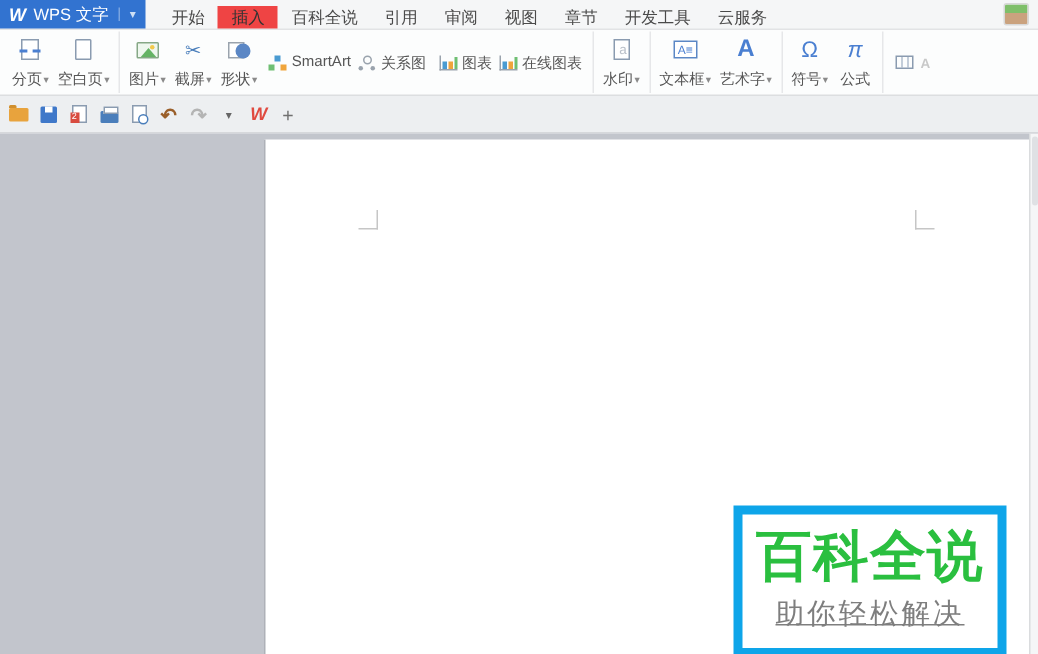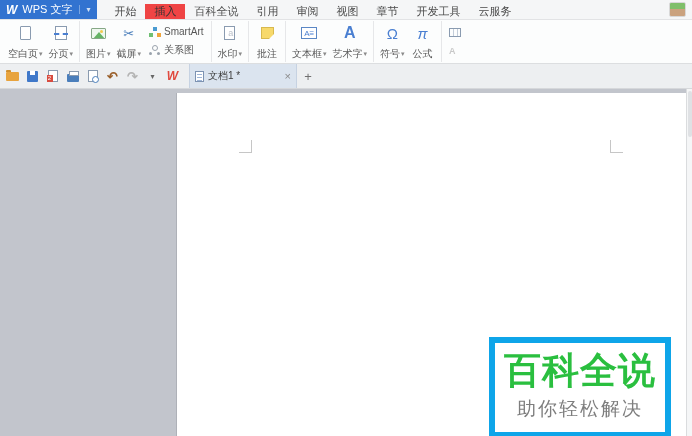--- a/index.html
+++ b/index.html
@@ -27,21 +27,21 @@
   .ribbon { height:44px; background:#fcfdfd; border-bottom:1px solid #dcdee0;
     display:flex; align-items:stretch; padding:1px 0 1px 2px; flex:0 0 auto; overflow:hidden; }
   .group { display:flex; align-items:stretch; padding:0 3px; }
   .group.sep { border-right:1px solid #e6e7e9; }
   .bigbtn { display:flex; flex-direction:column; align-items:center; justify-content:space-between;
     padding:3px 3px 2px; min-width:30px; cursor:default; }
   .bigbtn .ic { height:18px; display:flex; align-items:center; justify-content:center; }
   .bigbtn .lb { font-size:10px; color:#565656; white-space:nowrap; display:flex;
     align-items:center; gap:1px; line-height:12px; }
   .caret { font-size:7px; color:#8a8a8a; }
-  .stackcol { display:flex; flex-direction:column; justify-content:space-around; padding:2px 2px; }
+  .stackcol { display:flex; flex-direction:row; justify-content:space-around; padding:2px 2px; }
   .smallbtn { display:flex; align-items:center; gap:3px; font-size:10px; color:#565656;
     white-space:nowrap; padding:0 2px; cursor:default; }
   .smallbtn.disabled { opacity:.45; }
   .smallbtn .ic { width:13px; height:12px; display:flex; align-items:center; justify-content:center; }
 
   
   .i-page { width:11px; height:14px; background:#fff; border:1px solid #8a9bb0; border-radius:1px; position:relative; }
   .i-pagebreak { width:12px; height:14px; background:#fff; border:1px solid #8a9bb0; position:relative; }
   .i-pagebreak:after { content:""; position:absolute; left:-2px; right:-2px; top:6px;
     border-top:2px dashed #4a7fd1; }
@@ -169,36 +169,36 @@
     <div class="tb-right">
       <span class="avatar"></span>
     </div>
   </div>
 
   <div class="ribbon">
 
     <div class="group sep">
       <div class="bigbtn">
         <span class="ic">
+            <span class="i-pagebreak"></span>
+          </span>
+        <span class="lb">
+            <span>分页</span>
+            <span class="caret">▾</span>
+          </span>
+      </div>
+      <div class="bigbtn">
+        <span class="ic">
             <span class="i-page"></span>
           </span>
         <span class="lb">
             <span>空白页</span>
             <span class="caret">▾</span>
           </span>
       </div>
-      <div class="bigbtn">
-        <span class="ic">
-            <span class="i-pagebreak"></span>
-          </span>
-        <span class="lb">
-            <span>分页</span>
-            <span class="caret">▾</span>
-          </span>
-      </div>
     </div>
 
     <div class="group sep">
       <div class="bigbtn">
         <span class="ic">
             <span class="i-pic"></span>
           </span>
         <span class="lb">
             <span>图片</span>
             <span class="caret">▾</span>
@@ -206,58 +206,71 @@
       </div>
       <div class="bigbtn">
         <span class="ic">
             <span class="i-scissors">✂</span>
           </span>
         <span class="lb">
             <span>截屏</span>
             <span class="caret">▾</span>
           </span>
       </div>
+      <div class="bigbtn">
+        <span class="ic">
+            <span class="i-shapes"></span>
+          </span>
+        <span class="lb">
+            <span>形状</span>
+            <span class="caret">▾</span>
+          </span>
+      </div>
       <div class="stackcol">
         <div class="smallbtn">
           <span class="ic">
               <span class="i-smartart"></span>
             </span>
           <span>SmartArt</span>
         </div>
         <div class="smallbtn">
           <span class="ic">
               <span class="i-relation"></span>
             </span>
           <span>关系图</span>
         </div>
       </div>
+      <div class="stackcol">
+        <div class="smallbtn">
+          <span class="ic">
+              <span class="i-chart"></span>
+            </span>
+          <span>图表</span>
+        </div>
+        <div class="smallbtn">
+          <span class="ic">
+              <span class="i-chart"></span>
+            </span>
+          <span>在线图表</span>
+        </div>
+      </div>
     </div>
 
     <div class="group sep">
       <div class="bigbtn">
         <span class="ic">
             <span class="i-watermark"></span>
           </span>
         <span class="lb">
             <span>水印</span>
             <span class="caret">▾</span>
           </span>
       </div>
     </div>
 
-    <div class="group sep">
-      <div class="bigbtn">
-        <span class="ic">
-            <span class="i-comment"></span>
-          </span>
-        <span class="lb">
-            <span>批注</span>
-          </span>
-      </div>
-    </div>
 
     <div class="group sep">
       <div class="bigbtn">
         <span class="ic">
             <span class="i-textbox">A≡</span>
           </span>
         <span class="lb">
             <span>文本框</span>
             <span class="caret">▾</span>
           </span>
@@ -334,36 +347,31 @@
         </span>
       <span class="qbtn">
           <span class="q-redo">↷</span>
         </span>
       <span class="qbtn">
           <span class="q-caret">▾</span>
         </span>
       <span class="qbtn">
           <span class="q-wps">W</span>
         </span>
-    </div>
-    <div class="doc-tab">
-      <span class="dicon"></span>
-      <span class="dtitle">文档1 *</span>
-      <span class="dclose">×</span>
     </div>
     <div class="newtab">+</div>
   </div>
 
   <div class="workspace">
     <div class="pagewrap">
       <div class="cropmark tl"></div>
       <div class="cropmark tr"></div>
       <div class="watermark">
         <div class="wm-title" style="color: rgb(42, 191, 63);">百科全说</div>
-        <div class="wm-sub" style="color: rgb(126, 126, 126);">助你轻松解决</div>
+        <div class="wm-sub" style="color: rgb(126, 126, 126); text-decoration: underline;">助你轻松解决</div>
       </div>
     </div>
     <div class="scrollbar">
       <div class="scroll-thumb"></div>
     </div>
   </div>
 
 </div>
 
 </body></html>

